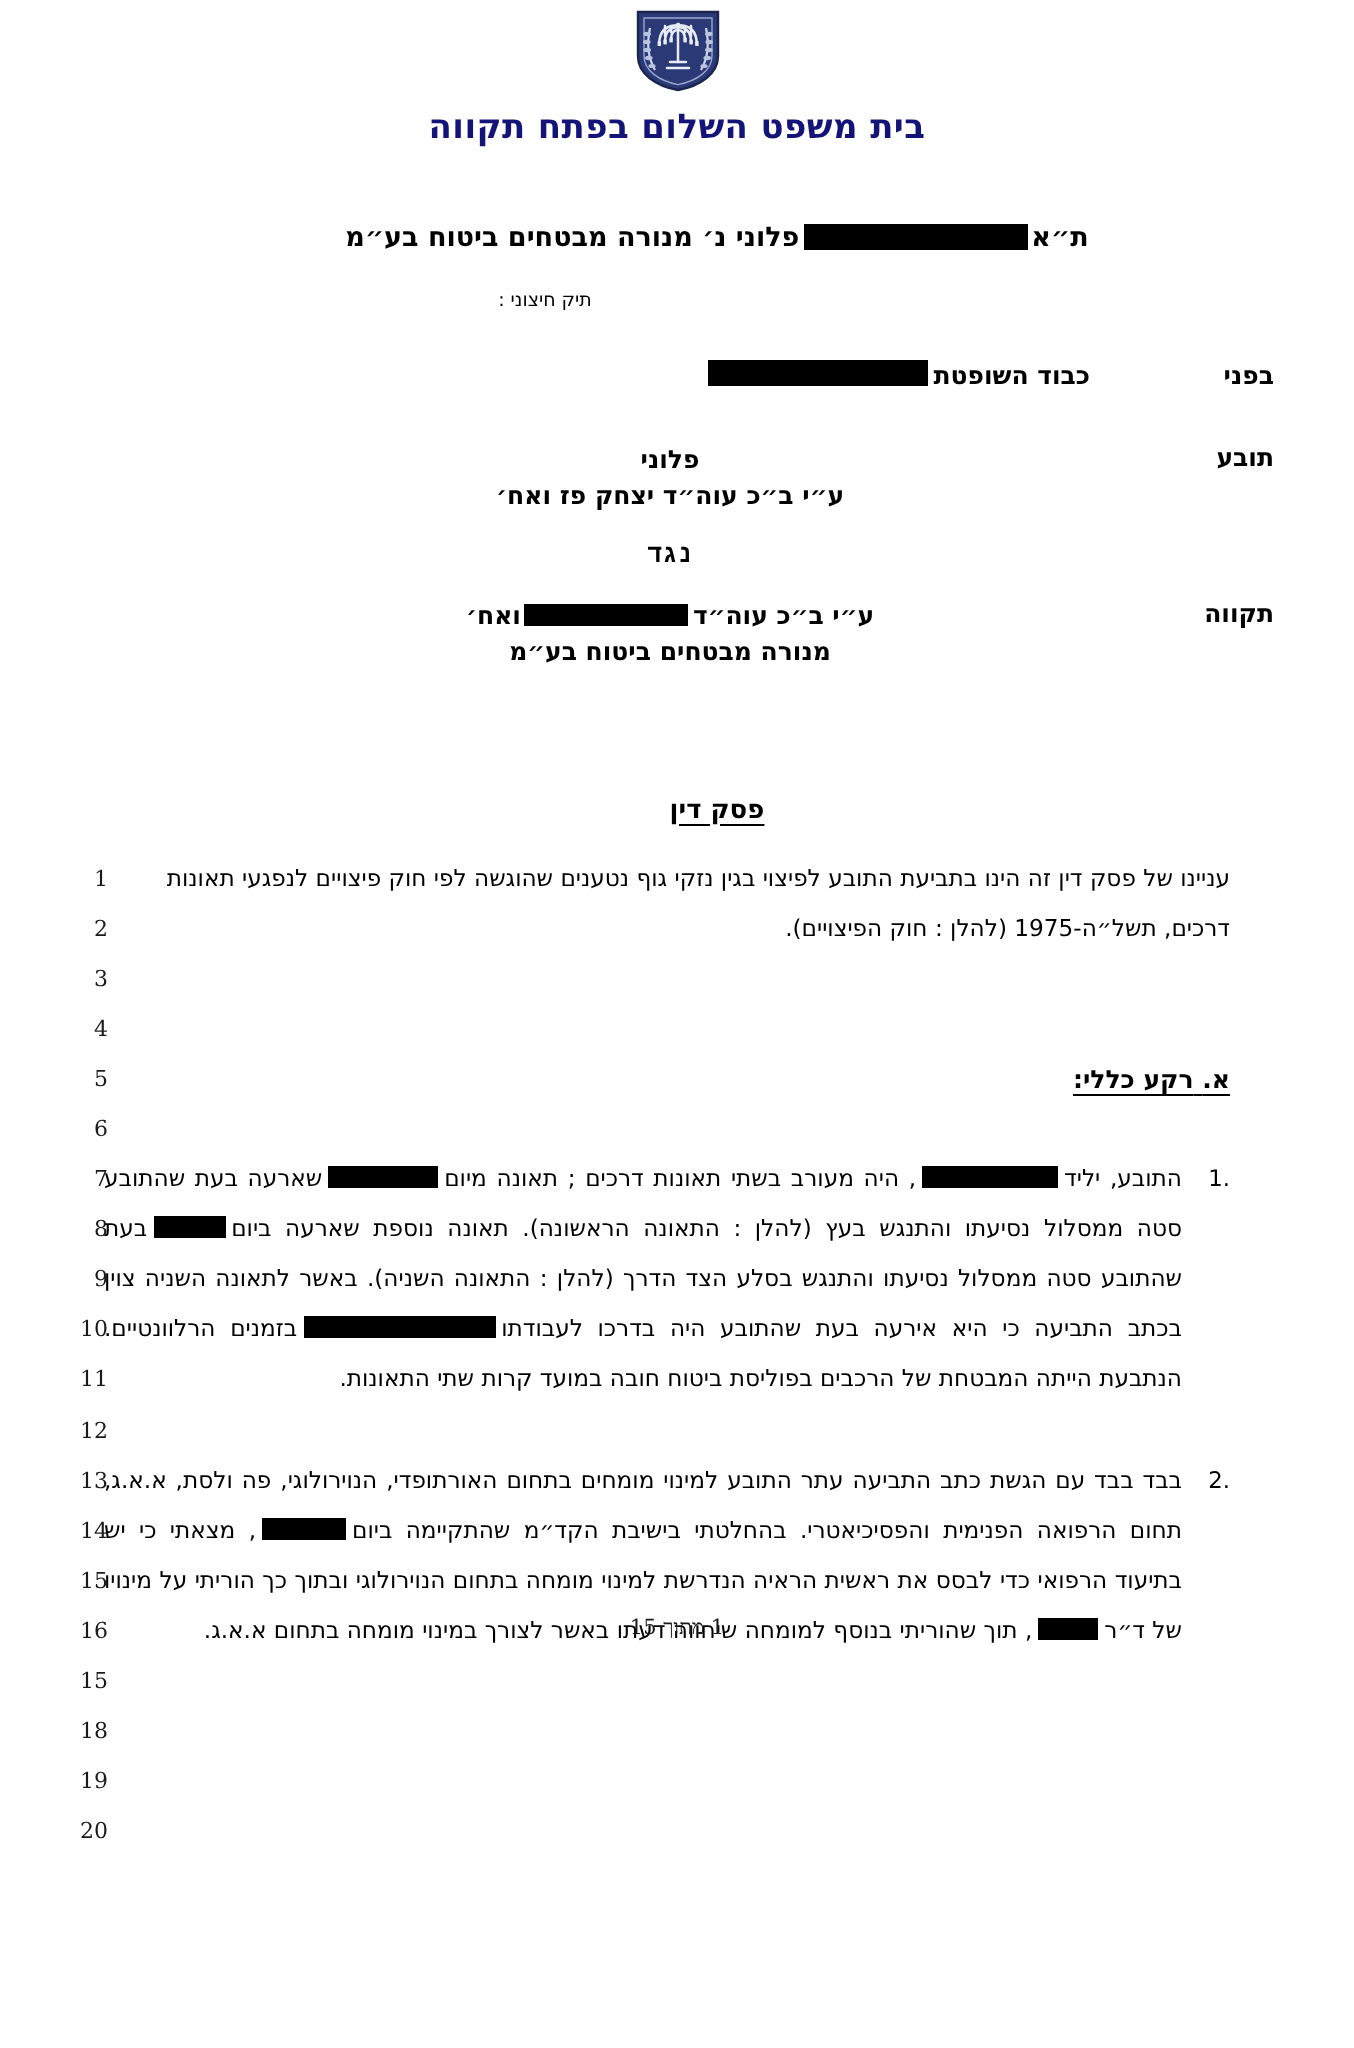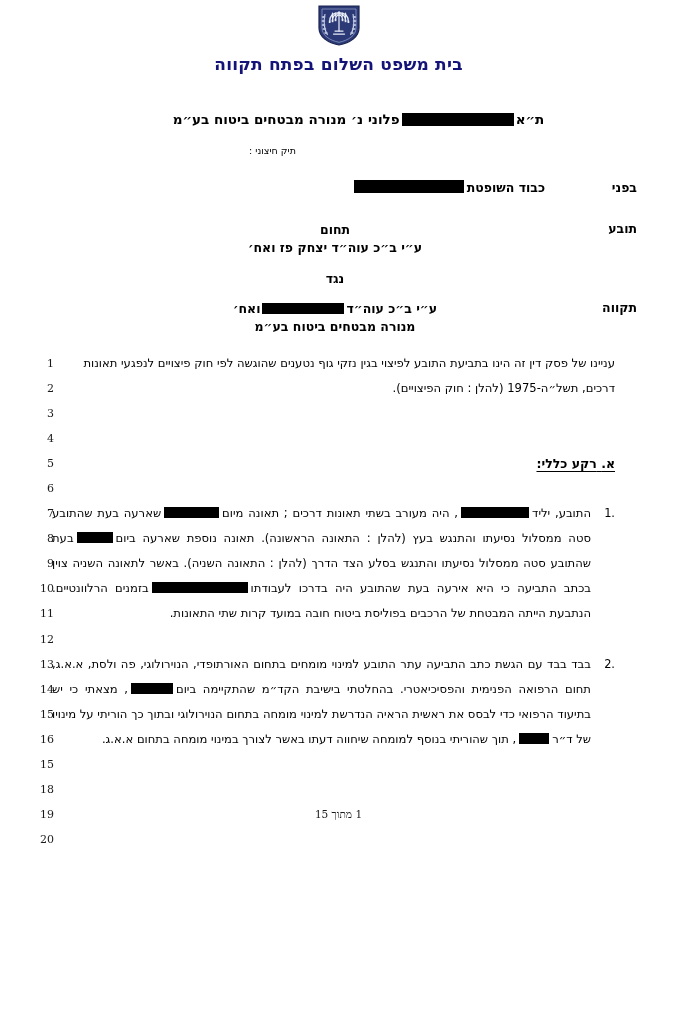--- a/index.html
+++ b/index.html
@@ -103,20 +103,21 @@
     line-height: 1.45;
   }
   .versus {
     text-align: center;
     padding-left: 125px;
     margin-right: 92px;
     margin-top: 14px;
     margin-bottom: 14px;
     font-size: 12.5px;
     font-weight: 700;
+    font-family: Liberation Mono, monospace;
   }
 
   
   .verdict-heading {
     margin-top: 62px;
     text-align: center;
     direction: rtl;
     font-size: 13px;
     font-weight: 700;
     text-decoration: underline;
@@ -277,39 +278,40 @@
     <span class="before-value">
       <span>כבוד השופטת</span><span class="redact" style="width:110px;height:13px;margin-right:3px;"></span>
     </span>
   </div>
 
   <div class="parties">
 
     <div class="party-block">
       <div class="party-label">תובע</div>
       <div class="party-body">
-        <div>תחום</div>
+        <div>פלוני</div>
         <div>ע״י ב״כ עוה״ד יצחק פז ואח׳</div>
       </div>
     </div>
 
     <div class="versus">נגד</div>
 
     <div class="party-block">
       <div class="party-label">תקווה</div>
       <div class="party-body">
         <div>
           <span>ע״י ב״כ עוה״ד</span><span class="redact" style="width:82px;height:11px;margin:0 2px;"></span><span>ואח׳</span>
         </div>
         <div>מנורה מבטחים ביטוח בע״מ</div>
       </div>
     </div>
 
   </div>
 
+  <div class="verdict-heading">פסק דין</div>
 
   <div class="body-area">
 
     <div class="linenums">
       <div>1</div>
       <div>2</div>
       <div>3</div>
       <div>4</div>
       <div>5</div>
       <div>6</div>

